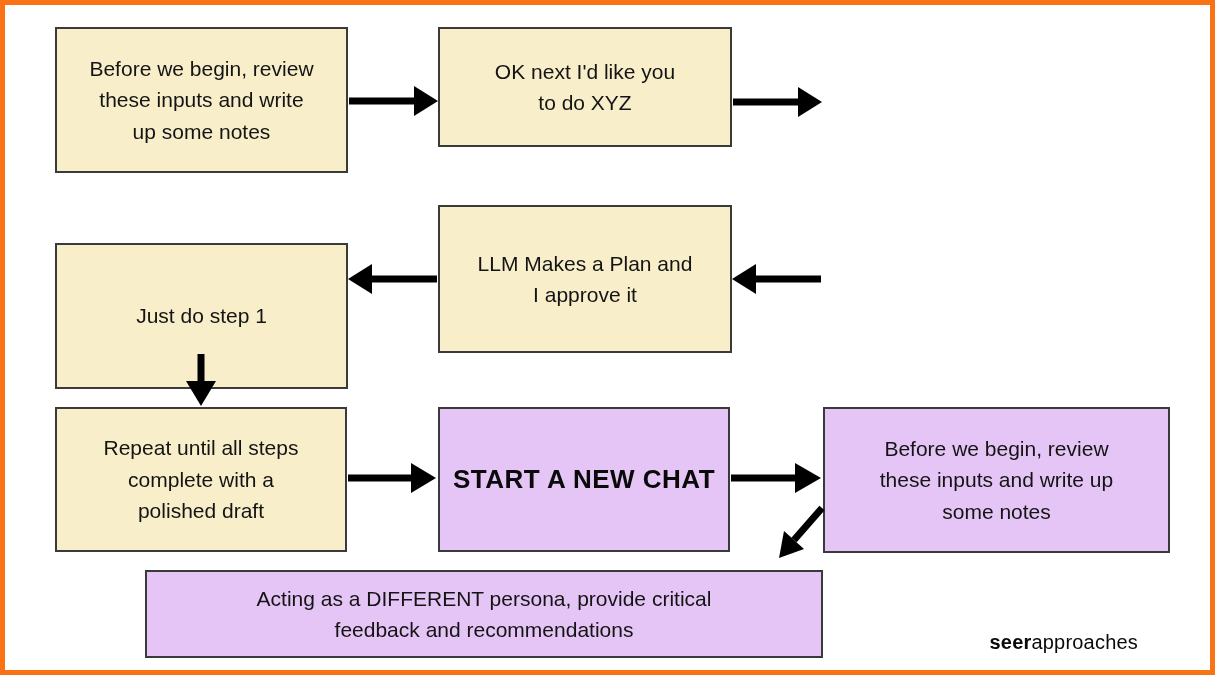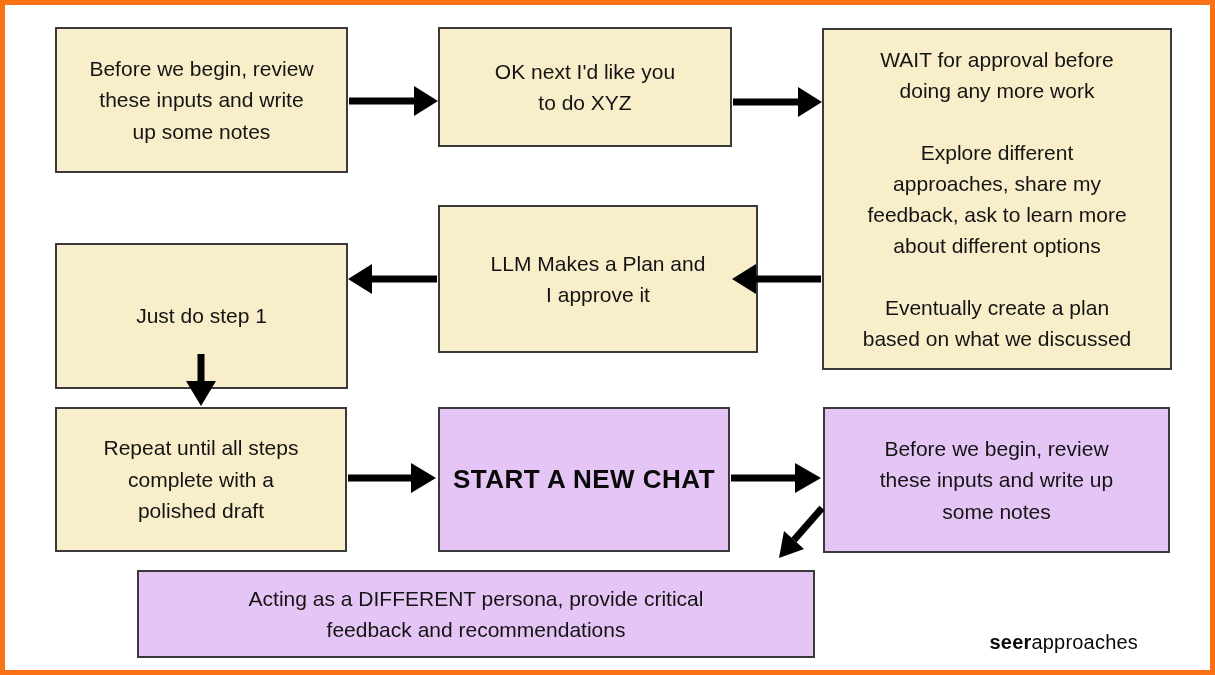--- a/index.html
+++ b/index.html
@@ -59,59 +59,47 @@
     <div class="box-text">Before we begin, review
 these inputs and write
 up some notes</div>
   </div>
 
   <div class="box cream" style="left:433px; top:22px; width:294px; height:120px;">
     <div class="box-text">OK next I'd like you
 to do XYZ</div>
   </div>
 
-  <div class="box cream" style="left:817px; top:23px; width:350px; height:342px;">
-    <div class="box-text tight">WAIT for approval before
-doing any more work
-
-Explore different
-approaches, share my
-feedback, ask to learn more
-about different options
-
-Eventually create a plan
-based on what we discussed</div>
-  </div>
 
   <div class="box cream" style="left:50px; top:202px; width:293px; height:146px;margin-top:36px;">
     <div class="box-text">Just do step 1</div>
   </div>
 
-  <div class="box cream" style="left:433px; top:200px; width:320px; height:148px;">
+  <div class="box cream" style="left:433px; top:200px; width:294px; height:148px;">
     <div class="box-text">LLM Makes a Plan and
 I approve it</div>
   </div>
 
   <div class="box cream" style="left:50px; top:402px; width:292px; height:145px;">
     <div class="box-text">Repeat until all steps
 complete with a
 polished draft</div>
   </div>
 
   <div class="box purple" style="left:433px; top:402px; width:292px; height:145px;">
     <div class="box-text bold-caps">START A NEW CHAT</div>
   </div>
 
   <div class="box purple" style="left:818px; top:402px; width:347px; height:146px;">
     <div class="box-text">Before we begin, review
 these inputs and write up
 some notes</div>
   </div>
 
-  <div class="box purple" style="left:132px; top:565px; width:678px; height:88px;">
+  <div class="box purple" style="left:140px; top:565px; width:678px; height:88px;">
     <div class="box-text">Acting as a DIFFERENT persona, provide critical
 feedback and recommendations</div>
   </div>
 
   <svg id="arrows" width="1215" height="675" viewBox="0 0 1215 675">
     <g stroke="#000000" stroke-width="7" fill="#000000">
       <g>
         <line x1="344" y1="96" x2="412" y2="96"></line>
         <polygon stroke="none" points="409,81 433,96 409,111"></polygon>
       </g>

